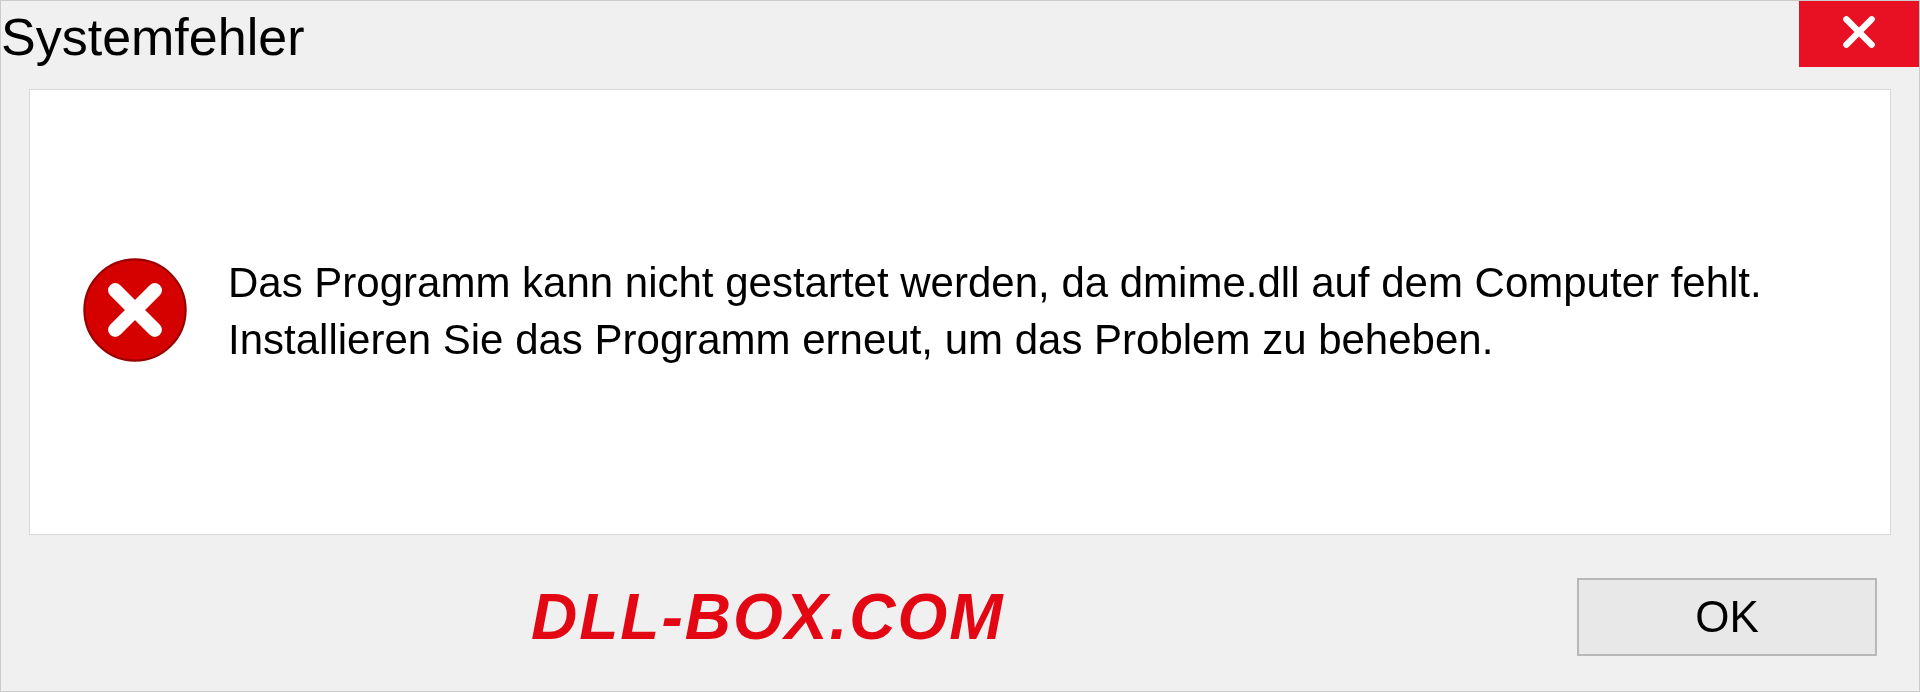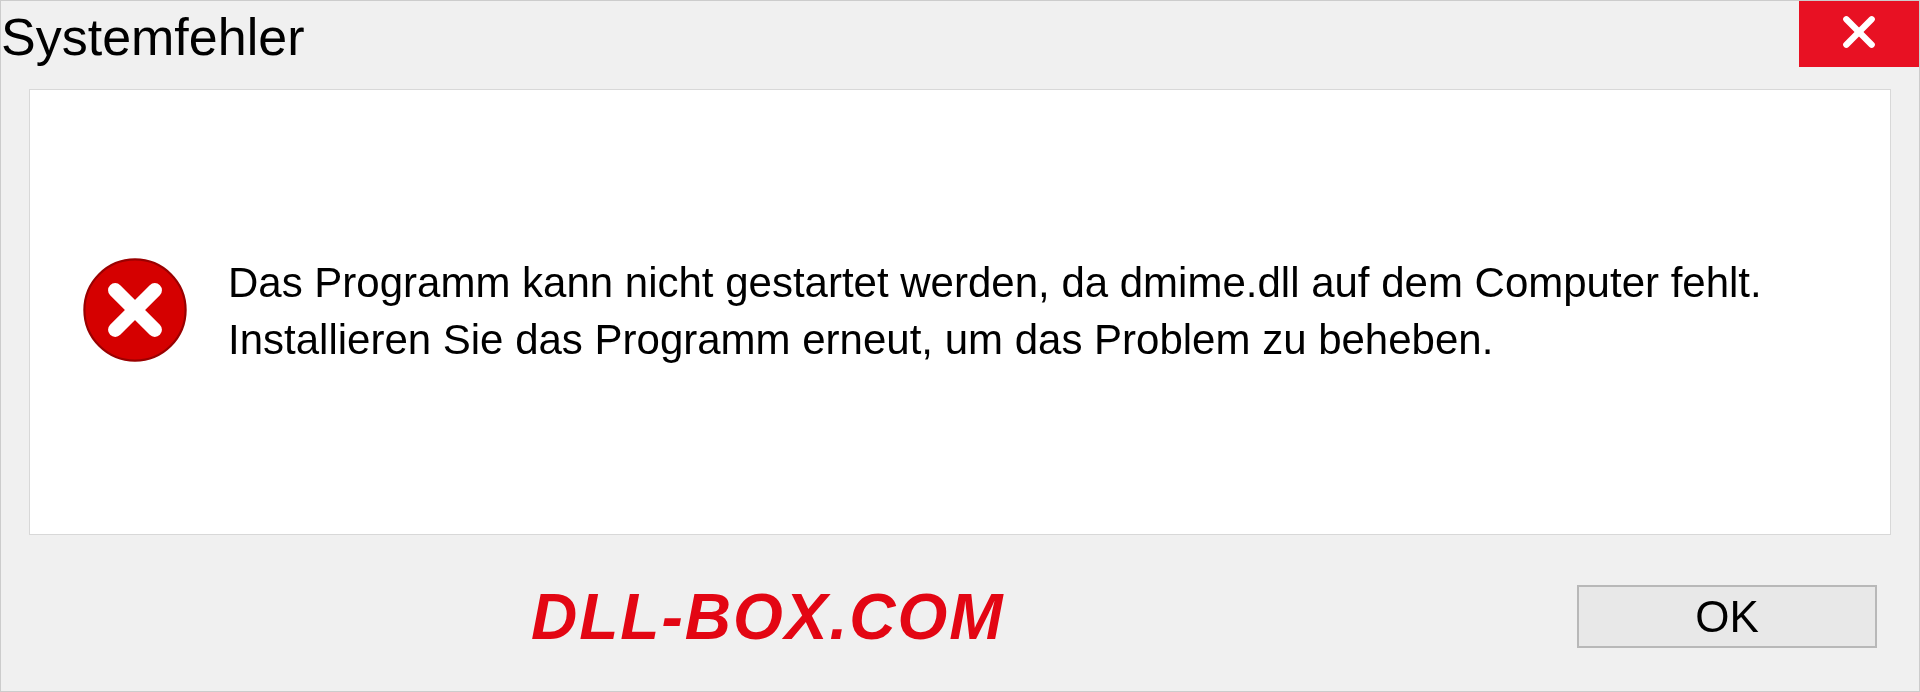--- a/index.html
+++ b/index.html
@@ -88,21 +88,21 @@
       left: 530px;
       font-size: 64px;
       font-weight: 800;
       color: #e30613;
       letter-spacing: 2px;
       font-style: italic;
       font-family: Arial, sans-serif;
     }
     .ok-button {
       width: 300px;
-      height: 63px;
+      height: 78px;
       background: #e8e8e8;
       border: 2px solid #b8b8b8;
       font-size: 44px;
       color: #000000;
       display: flex;
       align-items: center;
       justify-content: center;
       cursor: pointer;
       font-family: "Segoe UI", Tahoma, Arial, sans-serif;
     }

